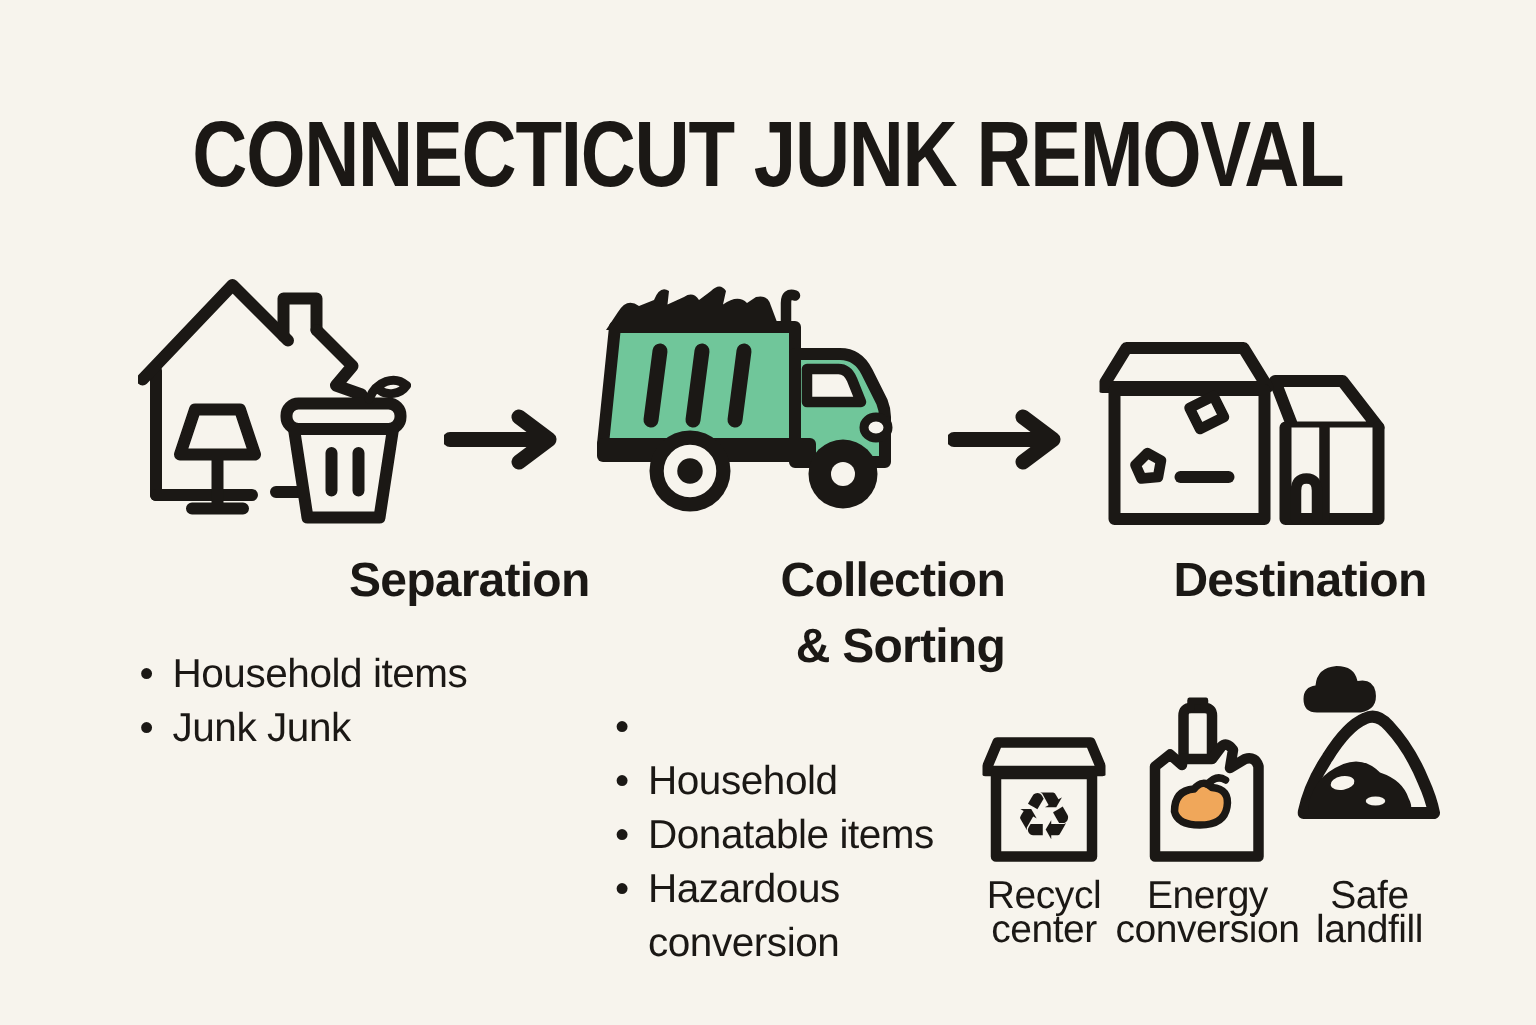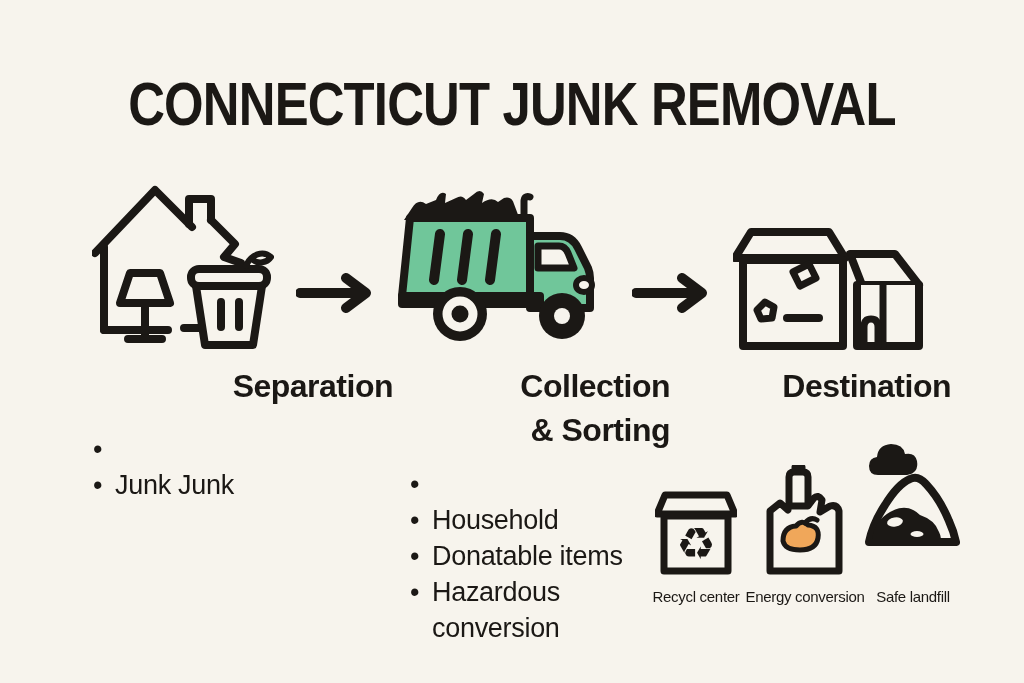--- a/index.html
+++ b/index.html
@@ -28,21 +28,21 @@
   .list{font-size:27px;line-height:36px;letter-spacing:-.3px;}
   .bullet-row{display:flex;}
   .dot{width:22px;flex:none;}
   .facilities{
     position:absolute;left:648px;top:437px;width:312px;
     display:flex;align-items:flex-end;
   }
   .facility{display:flex;flex-direction:column;align-items:center;}
   .facility .icon{display:flex;align-items:flex-end;justify-content:center;height:110px;}
   .facility-label{
-    margin-top:10px;font-size:15px;line-height:23px;text-align:center;
+    margin-top:10px;font-size:26px;line-height:23px;text-align:center;
     letter-spacing:-.3px;
   }
   .f-recycle{width:96px;}
   .f-energy{width:122px;}
   .f-landfill{width:94px;gap:28px;}
 </style>
 </head>
 <body>
 
 <div class="stage">
@@ -105,20 +105,21 @@
       <path d="M 24 82 L 32 74 L 41 79 L 39 90 L 28 91 Z" stroke-width="7"></path>
       <path d="M 54 90 H 86"></path>
     </svg>
   </div>
 
   <section class="abs" style="left:93px;top:364px;width:300px;">
     <h2>Separation</h2>
     <div class="list" style="margin-top:23px;">
       <div class="bullet-row">
         <span class="dot">•</span>
+        <span>Household items</span>
       </div>
       <div class="bullet-row">
         <span class="dot">•</span>
         <span>Junk Junk</span>
       </div>
     </div>
   </section>
 
   <section class="abs" style="left:410px;top:364px;width:260px;">
     <h2><span>Collection</span><br><span>&amp; Sorting</span></h2>

